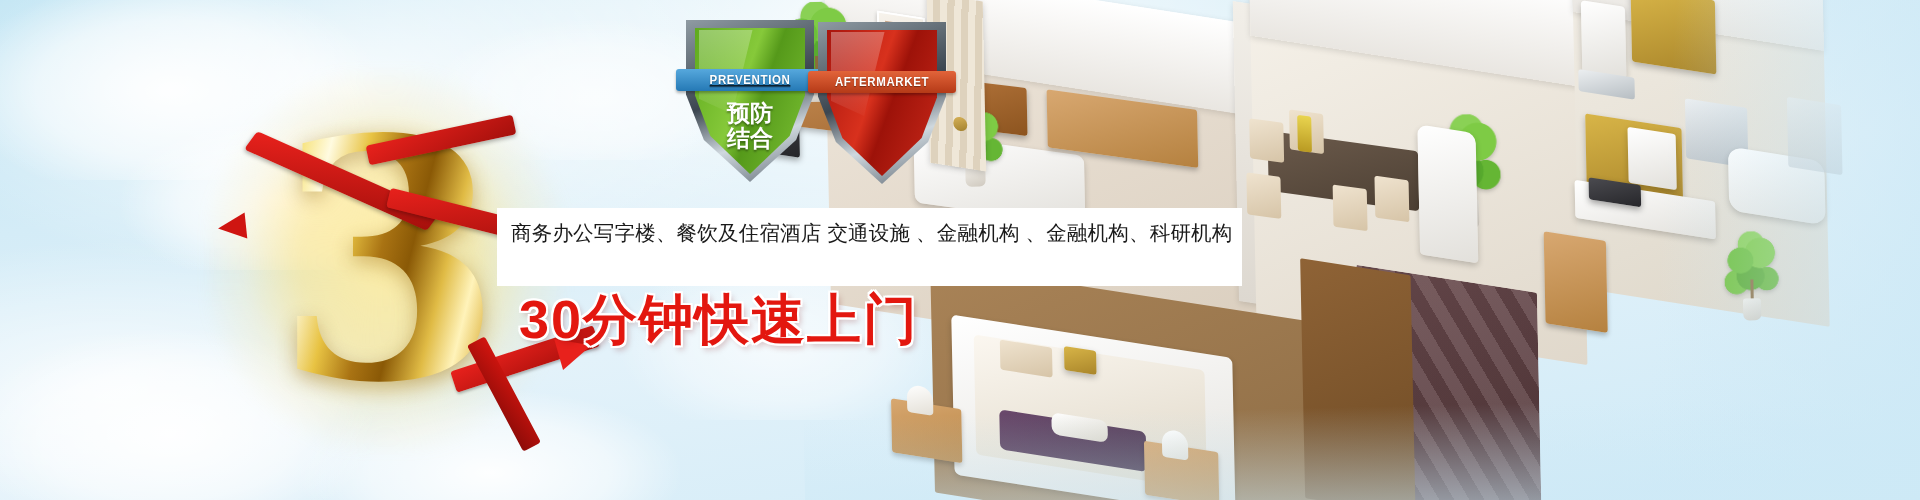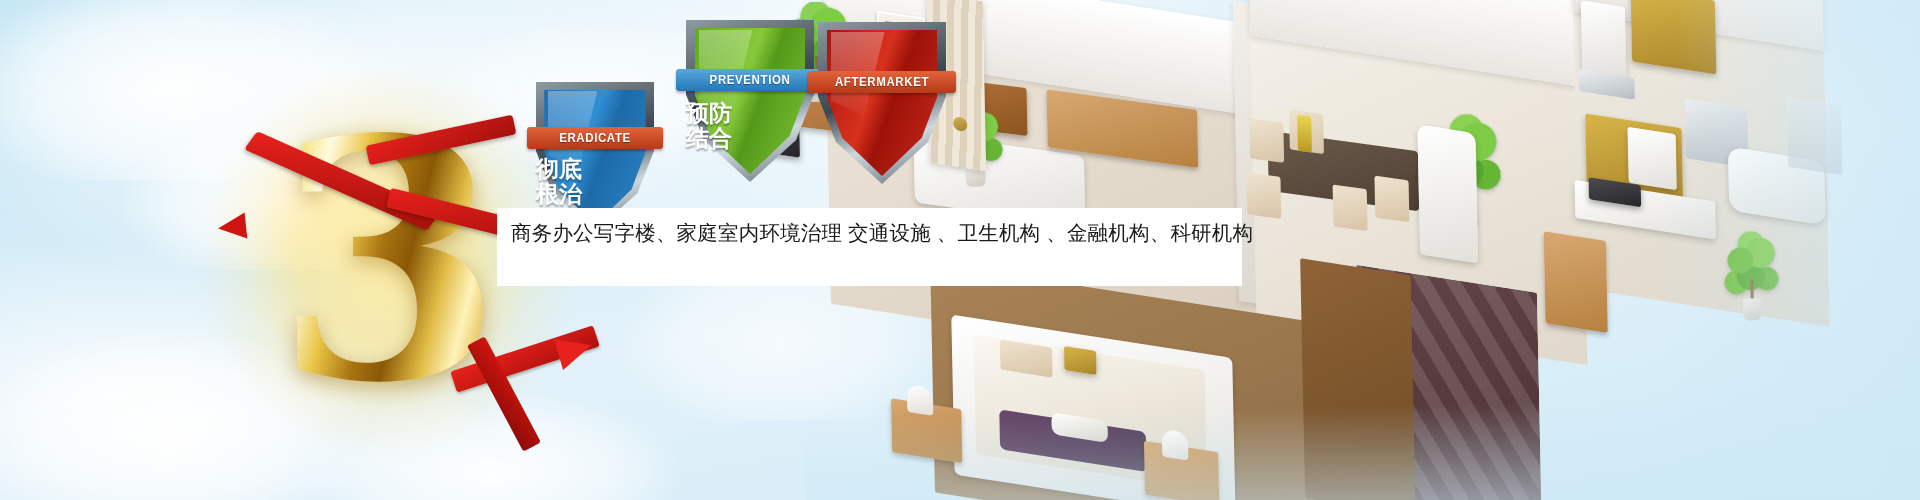--- a/index.html
+++ b/index.html
@@ -224,30 +224,30 @@
     clip-path: polygon(0 0, 100% 0, 62% 100%, 0% 82%);
   }
   .shield .banner {
     position: absolute; left: -8%; top: 30%; width: 116%; height: 22px;
     display: flex; align-items: center; justify-content: center;
     border-radius: 3px;
     box-shadow: 0 2px 3px rgba(0,0,0,.3);
     z-index: 6;
   }
   .shield.blue .banner, .shield.red .banner { background: linear-gradient(180deg,#e2643a,#b53a17); }
-  .shield.green .banner { background: linear-gradient(180deg,#56a8dd,#2579b5); }
+  .shield.green .banner { background: linear-gradient(180deg,#56a8dd,#2579b5); text-decoration: underline; }
   .shield .banner span {
     font-size: 11.5px; font-weight: 700; color: #fff;
     letter-spacing: .6px; white-space: nowrap;
     text-shadow: 0 1px 1px rgba(0,0,0,.4);
     transform: scaleY(1.05);
   }
   .shield .cn {
     position: absolute; left: 0; top: 50%; width: 100%;
-    z-index: 7; 
+    z-index: 7; text-align: center;
     font-size: 23px; font-weight: 700; line-height: 1.08;
     color: #ffffff;
     text-shadow: 0 2px 2px rgba(0,0,0,.35);
   }
   #shield-1 { left: 536px; top: 82px; }
   #shield-2 { left: 686px; top: 20px; width: 128px; height: 162px; }
   #shield-3 { left: 818px; top: 22px; width: 128px; height: 162px; }
 
   
   #info-panel {
@@ -395,32 +395,20 @@
     <div class="ribbon rb3"></div>
     <div class="rb-tail"></div>
   </div>
 
   <div id="arrow-ribbon">
     <div class="swoosh"></div>
     <div class="swoosh2"></div>
     <div class="head"></div>
   </div>
 
-  <div class="shield blue" id="shield-1">
-    <div class="rim"></div>
-    <div class="inner"></div>
-    <div class="gloss"></div>
-    <div class="banner">
-      <span>ERADICATE</span>
-    </div>
-    <div class="cn">
-      <div>彻底</div>
-      <div>根治</div>
-    </div>
-  </div>
 
   <div class="shield green" id="shield-2">
     <div class="rim"></div>
     <div class="inner"></div>
     <div class="gloss"></div>
     <div class="banner">
       <span>PREVENTION</span>
     </div>
     <div class="cn">
       <div>预防</div>
@@ -431,17 +419,18 @@
   <div class="shield red" id="shield-3">
     <div class="rim"></div>
     <div class="inner"></div>
     <div class="gloss"></div>
     <div class="banner">
       <span>AFTERMARKET</span>
     </div>
   </div>
 
   <div id="info-panel">
-    <div class="line">商务办公写字楼、家庭室内环境治理 交通设施 、卫生机构 、金融机构、科研机构</div>
-  </div>
-
+    <div class="line">商务办公写字楼、餐饮及住宿酒店 交通设施 、金融机构 、金融机构、科研机构</div>
+  </div>
+
+  <div id="headline">30分钟快速上门</div>
 
 </div>
 
 </body></html>

